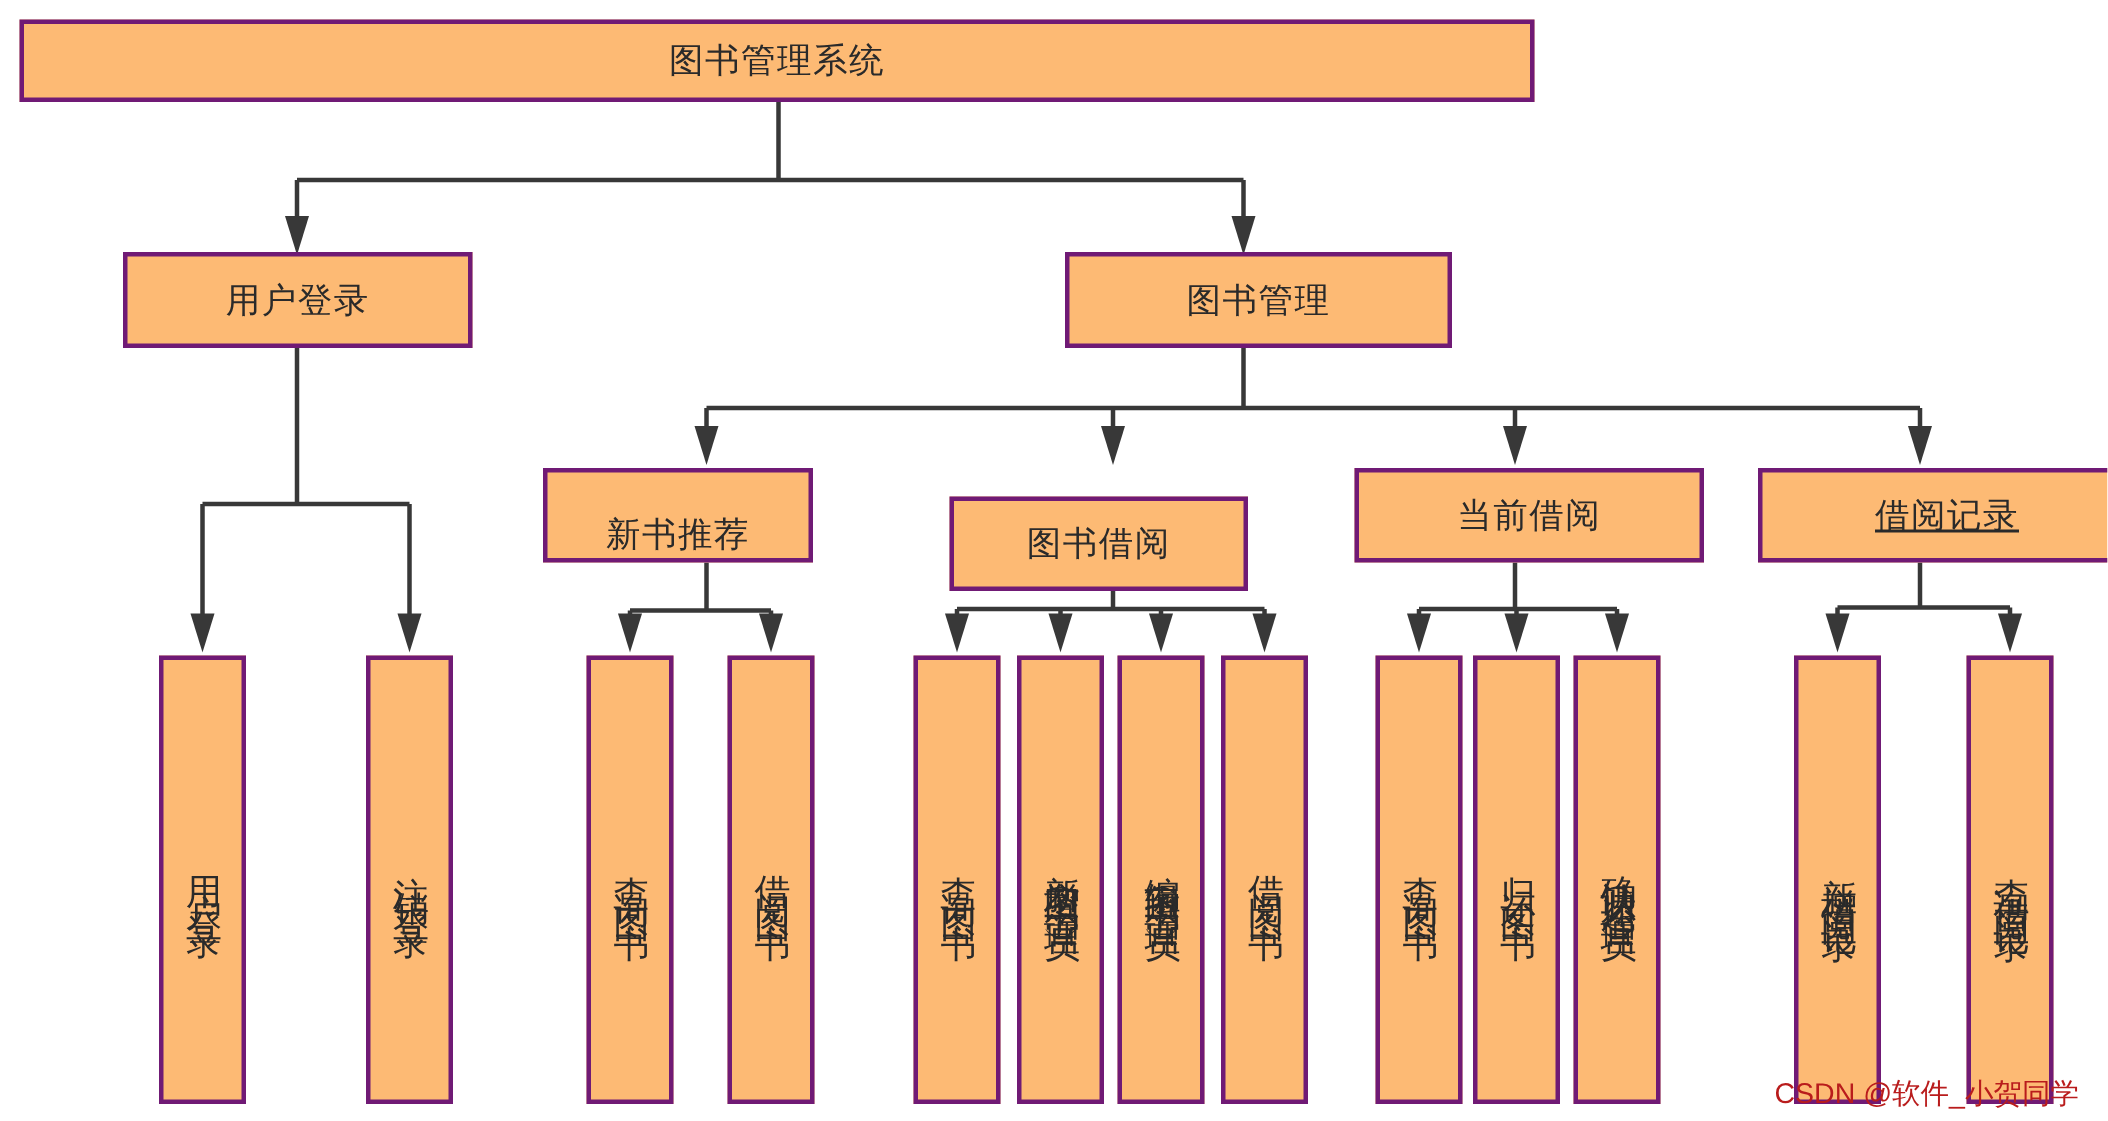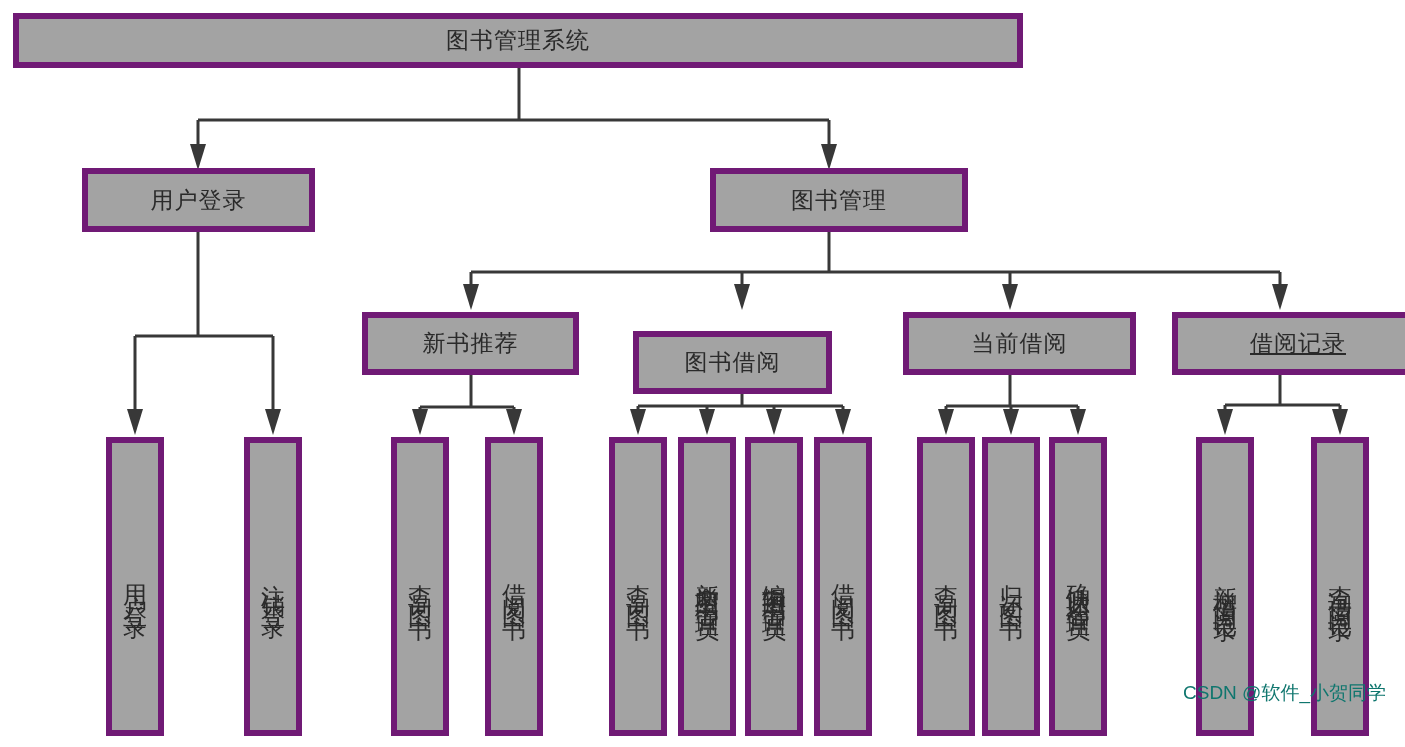--- a/index.html
+++ b/index.html
@@ -18,38 +18,38 @@
   svg.wires {
     position: absolute;
     left: 0;
     top: 0;
     width: 1405px;
     height: 747px;
   }
   .node {
     position: absolute;
     box-sizing: border-box;
-    background: #a3a3a3;
-    border: 6px solid #701a75;
+    background: #fdba74;
+    border: 3px solid #701a75;
     color: #2a2a2a;
     display: flex;
     align-items: center;
     justify-content: center;
     text-align: center;
   }
   .hbox span {
     font-size: 23px;
     letter-spacing: 1px;
     white-space: nowrap;
   }
   .root  { left: 13px;  top: 13px;  width: 1010px; height: 55px; }
   .l2a   { left: 82px;  top: 168px; width: 233px;  height: 64px; }
   .l2b   { left: 710px; top: 168px; width: 258px;  height: 64px; }
   .l3    { top: 312px; height: 63px; }
-  .l3a   { left: 362px;  width: 217px; }
+  .l3a   { left: 362px;  width: 180px; align-items: flex-end; }
   .l3b   { left: 633px;  width: 199px; margin-top: 19px; }
   .l3c   { left: 903px;  width: 233px; }
   .l3d   { left: 1172px; width: 252px; text-decoration: underline; }
   .vbox  { top: 437px; width: 58px; height: 299px; }
   .vbox span {
     writing-mode: vertical-rl;
     text-orientation: mixed;
     font-size: 24px;
     letter-spacing: 7px;
     line-height: 1;
@@ -57,23 +57,23 @@
   .vbox.roomy span { letter-spacing: 11px; }
   .vbox.tight span { letter-spacing: 5px; }
   .a1 { left: 106px; }  .a2 { left: 244px; }
   .b1 { left: 391px; }  .b2 { left: 485px; }
   .c1 { left: 609px; }  .c2 { left: 678px; }  .c3 { left: 745px; }  .c4 { left: 814px; }
   .d1 { left: 917px; }  .d2 { left: 982px; }  .d3 { left: 1049px; }
   .e1 { left: 1196px; } .e2 { left: 1311px; }
   .watermark {
     position: absolute;
     left: 1183px;
-    top: 680px;
+    top: 716px;
     font-size: 19px;
-    color: #0f766e;
+    color: #b91c1c;
     white-space: nowrap;
   }
 </style>
 </head>
 <body>
 
 <div class="canvas">
 
   <svg class="wires" viewBox="0 0 1405 747" fill="none" stroke="#383838" stroke-width="3">
 

